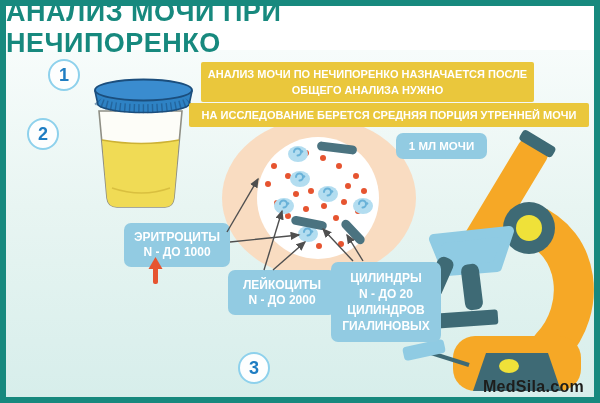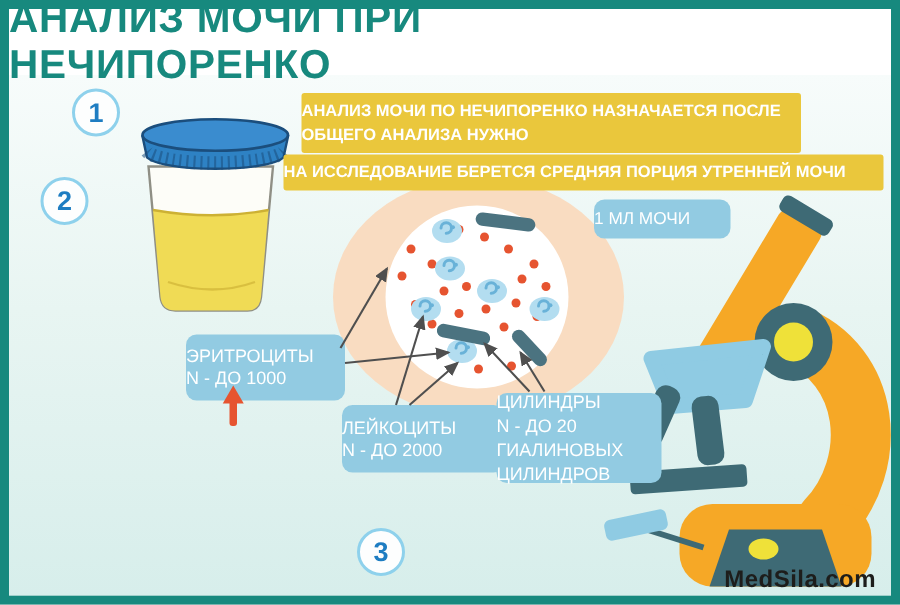--- a/index.html
+++ b/index.html
@@ -19,26 +19,26 @@
     color:var(--teal,#17897e);
   }
   .abs{position:absolute;box-sizing:border-box;}
   .step-badge{
     width:32px;height:32px;border-radius:50%;background:#fdfefe;
     border:2.5px solid var(--badge-ring,#8ed1ec);
     display:flex;align-items:center;justify-content:center;
     color:var(--badge-blue,#1e7dc2);font-weight:bold;font-size:18px;
   }
   .gold-box{
-    background:var(--yellow,#eac73c);color:#fff;font-weight:bold;text-align:left;
+    background:var(--yellow,#eac73c);color:#fff;font-weight:bold;text-align:center;
     display:flex;flex-direction:column;justify-content:center;line-height:16px;
     border-radius:2px;
   }
   .chip{
-    background:var(--light-blue,#92cbe2);color:#fff;font-weight:normal;text-align:left;
+    background:var(--light-blue,#92cbe2);color:#fff;font-weight:bold;text-align:center;
     border-radius:7px;display:flex;flex-direction:column;justify-content:center;
   }
   .norm-label{line-height:15px;font-size:12px;}
   .watermark{
     position:absolute;right:10px;top:372px;font-size:16px;font-weight:bold;
     color:#1d1d1b;letter-spacing:.3px;margin-left:16px;
   }
   svg{display:block;overflow:visible;}
 </style>
 </head>
@@ -171,25 +171,25 @@
   </div>
 
   <div class="abs chip norm-label" style="left:118px;top:217px;width:106px;height:44px">
     <div>ЭРИТРОЦИТЫ</div>
     <div>N - ДО 1000</div>
   </div>
   <div class="abs chip norm-label" style="left:222px;top:264px;width:108px;height:45px">
     <div>ЛЕЙКОЦИТЫ</div>
     <div>N - ДО 2000</div>
   </div>
-  <div class="abs chip norm-label" style="left:325px;top:256px;width:110px;height:60px;line-height:16px">
+  <div class="abs chip norm-label" style="left:325px;top:256px;width:110px;height:80px;line-height:16px">
     <div>ЦИЛИНДРЫ</div>
     <div>N - ДО 20</div>
+    <div>ЦИЛИНДРОВ</div>
     <div>ГИАЛИНОВЫХ</div>
-    <div>ЦИЛИНДРОВ</div>
   </div>
 
   <svg class="abs" style="left:0;top:0" width="588" height="397" viewBox="0 0 588 397">
     <defs>
       <marker id="ah" markerWidth="8" markerHeight="8" refX="6" refY="3" orient="auto">
         <path d="M0,0 L7,3 L0,6 Z" fill="var(--arrow-gray,#4f4f4f)"></path>
       </marker>
     </defs>
     <g stroke="var(--arrow-gray,#4f4f4f)" stroke-width="1.4" fill="none">
       <line x1="221" y1="226" x2="252" y2="173" marker-end="url(#ah)"></line>

